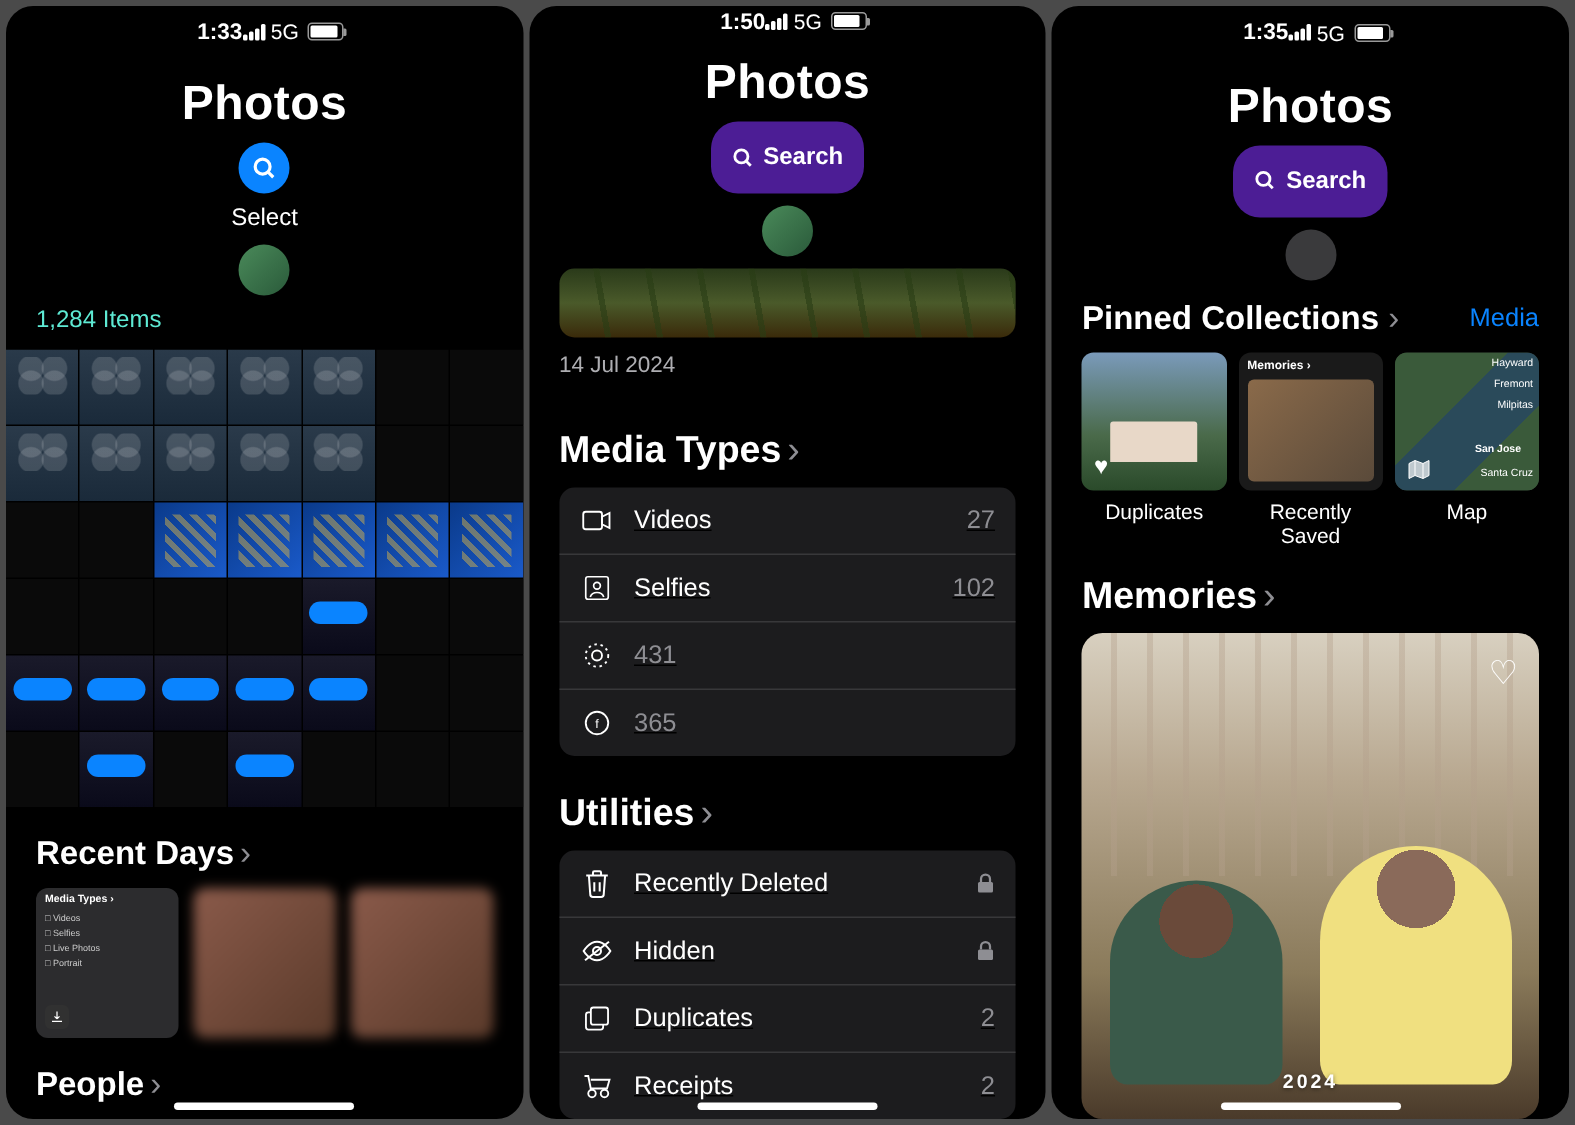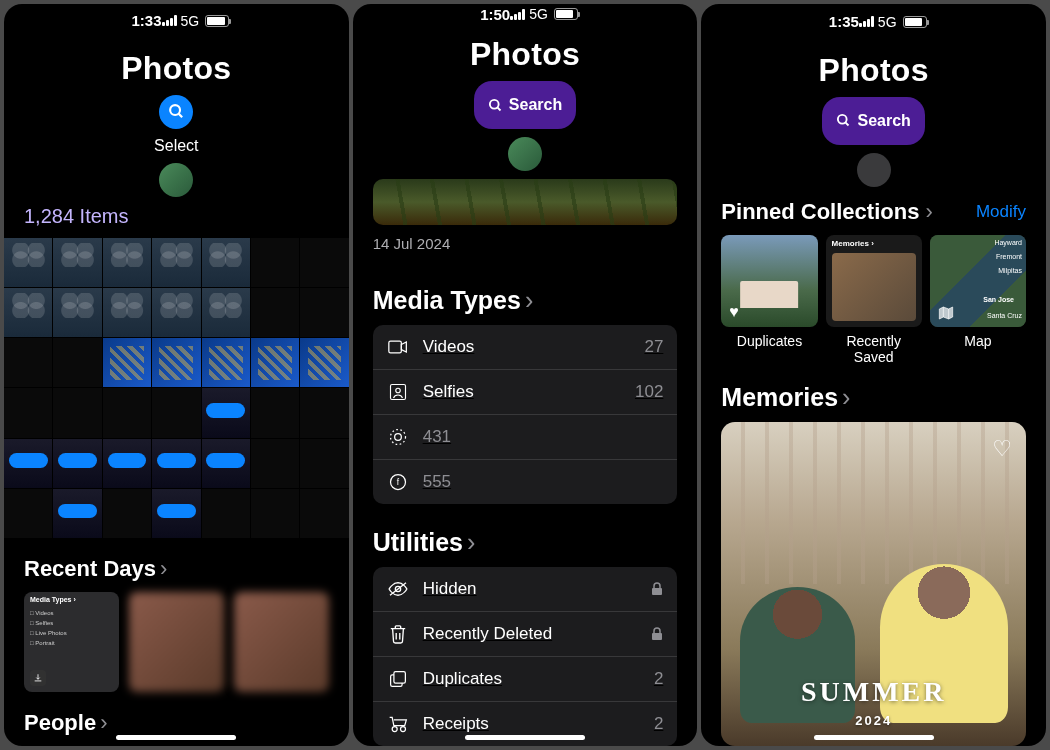--- a/index.html
+++ b/index.html
@@ -78,21 +78,21 @@
     width: 34px; height: 34px; border-radius: 17px; background:#0a84ff;
     display:flex;align-items:center;justify-content:center;color:#fff;
   }
   .select-btn { color:#fff; font-size:16px; padding:0 14px; font-weight:500 }
   .avatar {
     width: 34px; height: 34px; border-radius: 17px;
     background: linear-gradient(135deg,#4a8a5a,#2a5a3a);
     overflow:hidden; position:relative;
   }
   .avatar.gray { background: #3a3a3c }
-  .subtitle { color:#c4b5fd; font-size:20px; padding:0 20px 10px; font-weight:500 }
+  .subtitle { color:#5eead4; font-size:16px; padding:0 20px 10px; font-weight:500 }
 
   
   .photo-grid {
     display: grid;
     grid-template-columns: repeat(7, 1fr);
     gap: 1px;
     height: 390px;
     overflow: hidden;
   }
   .thumb { background:#1c1c1e; position:relative; overflow:hidden }
@@ -356,52 +356,52 @@
         </div>
       <div class="row-val">431</div>
     </div>
     <div class="list-row">
       <div class="row-icon">
           <svg width="20" height="20" viewBox="0 0 24 24" fill="none" stroke="#fff" stroke-width="1.5">
             <circle cx="12" cy="12" r="9"></circle>
             <text x="12" y="16" font-size="10" text-anchor="middle" fill="#fff" stroke="none">f</text>
           </svg>
         </div>
-      <div class="row-val">555</div>
+      <div class="row-val">365</div>
     </div>
   </div>
 
   <div class="section-header subsection-header">
     <span>Utilities</span>
     <span class="chev">›</span>
   </div>
   <div class="list-block">
+    <div class="list-row">
+      <div class="row-icon">
+          <svg width="18" height="20" viewBox="0 0 20 22" fill="none" stroke="#fff" stroke-width="1.5">
+            <path d="M2 5h16M7 5V3a1 1 0 011-1h4a1 1 0 011 1v2M4 5l1 14a2 2 0 002 2h6a2 2 0 002-2l1-14M8 10v7M12 10v7"></path>
+          </svg>
+        </div>
+      <div class="row-label">Recently Deleted</div>
+      <div class="row-val lock-ico">
+          <svg width="12" height="14" viewBox="0 0 12 14" fill="#8e8e93">
+            <rect x="1" y="6" width="10" height="7" rx="1"></rect>
+            <path d="M3 6V4a3 3 0 016 0v2" fill="none" stroke="#8e8e93" stroke-width="1.5"></path>
+          </svg>
+        </div>
+    </div>
     <div class="list-row">
       <div class="row-icon">
           <svg width="22" height="16" viewBox="0 0 24 18" fill="none" stroke="#fff" stroke-width="1.5">
             <path d="M2 9s4-7 10-7 10 7 10 7-4 7-10 7S2 9 2 9z"></path>
             <circle cx="12" cy="9" r="3"></circle>
             <line x1="3" y1="16" x2="21" y2="2"></line>
           </svg>
         </div>
       <div class="row-label">Hidden</div>
-      <div class="row-val lock-ico">
-          <svg width="12" height="14" viewBox="0 0 12 14" fill="#8e8e93">
-            <rect x="1" y="6" width="10" height="7" rx="1"></rect>
-            <path d="M3 6V4a3 3 0 016 0v2" fill="none" stroke="#8e8e93" stroke-width="1.5"></path>
-          </svg>
-        </div>
-    </div>
-    <div class="list-row">
-      <div class="row-icon">
-          <svg width="18" height="20" viewBox="0 0 20 22" fill="none" stroke="#fff" stroke-width="1.5">
-            <path d="M2 5h16M7 5V3a1 1 0 011-1h4a1 1 0 011 1v2M4 5l1 14a2 2 0 002 2h6a2 2 0 002-2l1-14M8 10v7M12 10v7"></path>
-          </svg>
-        </div>
-      <div class="row-label">Recently Deleted</div>
       <div class="row-val lock-ico">
           <svg width="12" height="14" viewBox="0 0 12 14" fill="#8e8e93">
             <rect x="1" y="6" width="10" height="7" rx="1"></rect>
             <path d="M3 6V4a3 3 0 016 0v2" fill="none" stroke="#8e8e93" stroke-width="1.5"></path>
           </svg>
         </div>
     </div>
     <div class="list-row">
       <div class="row-icon">
           <svg width="18" height="18" viewBox="0 0 22 22" fill="none" stroke="#fff" stroke-width="1.5">
@@ -455,21 +455,21 @@
       <span>Search</span>
     </div>
     <div class="avatar gray"></div>
   </div>
 
   <div class="pinned-row">
     <div class="pinned-title">
       <span>Pinned Collections</span>
       <span class="chev"> ›</span>
     </div>
-    <div class="modify">Modify</div>
+    <div class="modify">Media</div>
   </div>
 
   <div class="pin-cards">
     <div class="pin-card">
       <div class="pin-thumb fav">
         <span class="pin-ico">♥</span>
       </div>
       <div class="pin-label">Duplicates</div>
     </div>
     <div class="pin-card">
@@ -506,18 +506,17 @@
     <span>Memories</span>
     <span class="chev">›</span>
   </div>
 
   <div class="memory-card">
     <span class="heart-fav">♡</span>
     <div class="people-sil">
       <div class="person p1"></div>
       <div class="person p2"></div>
     </div>
-    <div class="mem-title">SUMMER</div>
     <div class="mem-sub">2024</div>
   </div>
 
   <div class="home-ind"></div>
 </div>
 
 </body></html>

